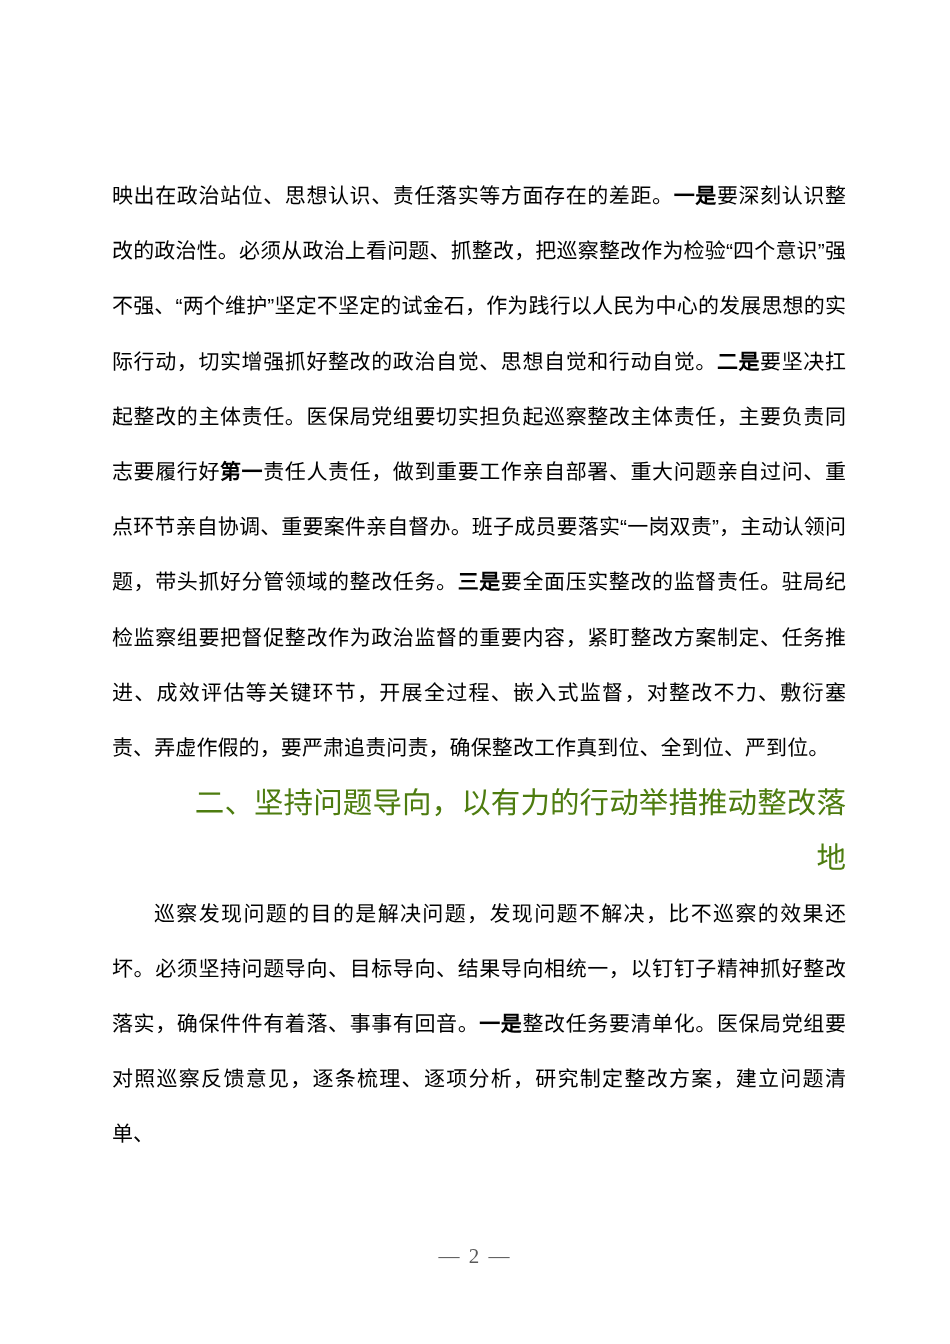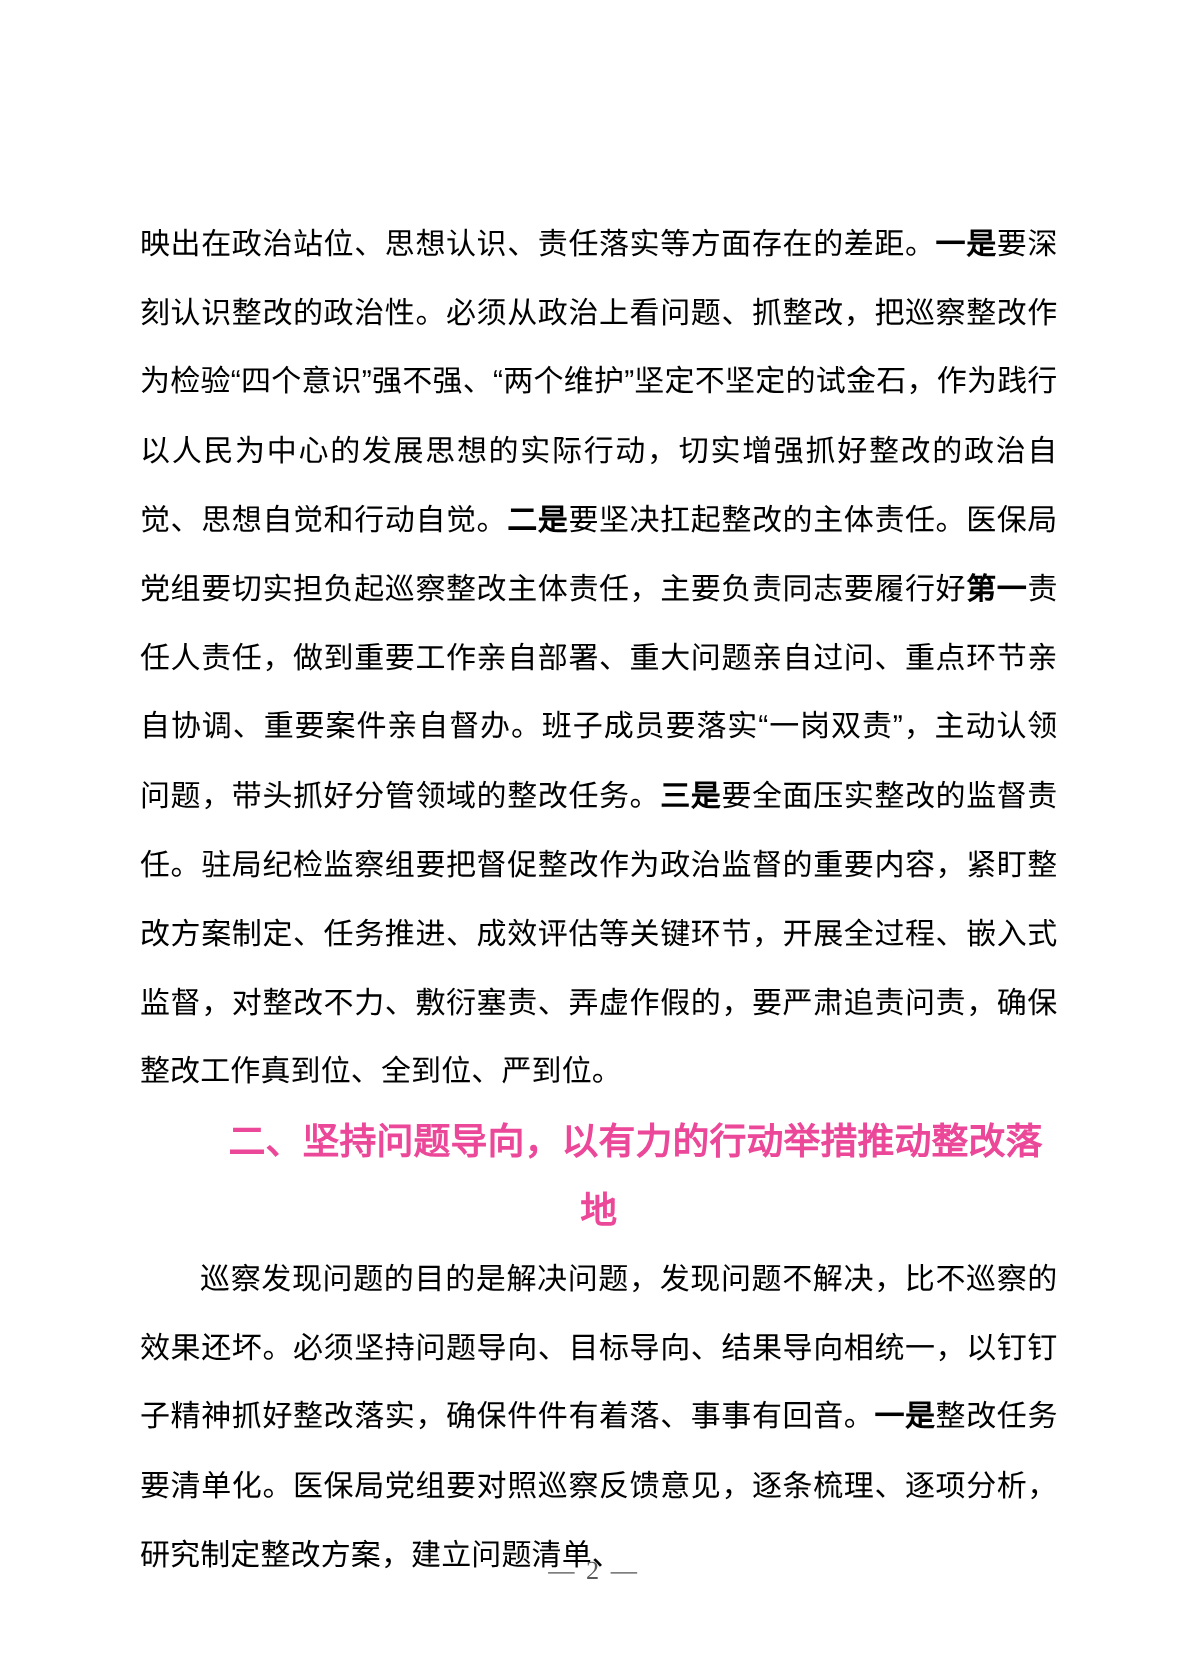--- a/index.html
+++ b/index.html
@@ -26,21 +26,21 @@
   .page-body {
     position: absolute;
     left: 112px;
     top: 168px;
     width: 734px;
   }
 
   
   .para {
     margin: 0;
-    font-size: 24px;
+    font-size: 21px;
     line-height: 55.2px;
     color: #000000;
     text-align: justify;
     text-justify: inter-character;
     letter-spacing: 0.1px;
     word-break: break-all;
     font-weight: 400;
   }
 
   .para-indent {
@@ -49,25 +49,25 @@
 
   .bold-run {
     font-weight: 700;
   }
 
   
   .heading {
     margin: 0;
     font-size: 29.5px;
     line-height: 55.2px;
-    font-weight: 700;
-    color: #ec4899;
+    font-weight: 400;
+    color: #4d7c0f;
     text-indent: 2em;
     letter-spacing: 0.1px;
-    text-align: center;
+    text-align: right;
     word-break: break-all;
   }
 
   
   .footer {
     position: absolute;
     left: 0;
     top: 1243px;
     width: 950px;
     text-align: center;

